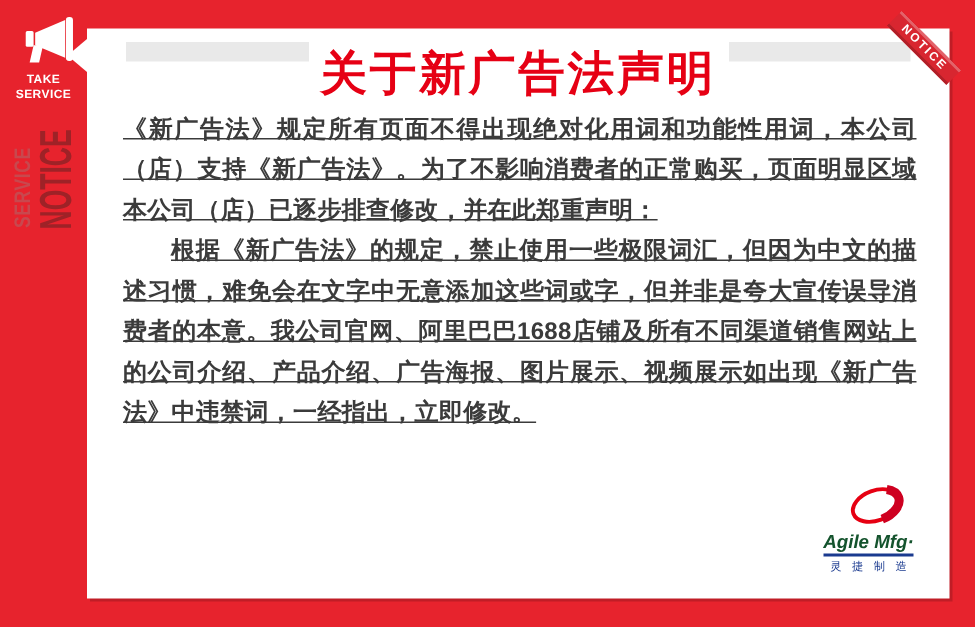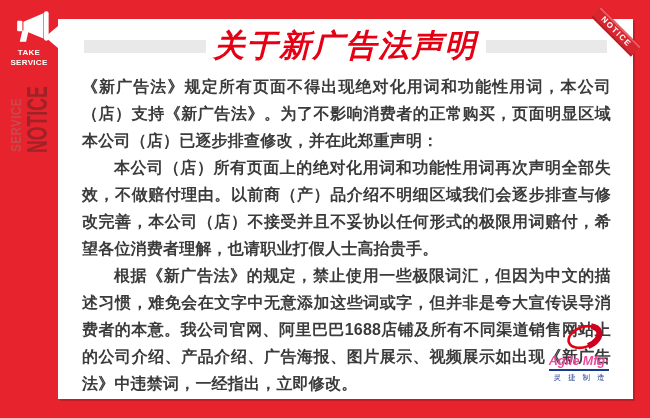--- a/index.html
+++ b/index.html
@@ -41,33 +41,33 @@
     box-shadow:2px 2px 0 rgba(160,26,32,.55);
   }
   .notch{
     position:absolute;left:-13px;top:7px;width:0;height:0;
     border-top:11px solid transparent;
     border-bottom:11px solid transparent;
     border-right:13px solid #FFFFFF;
   }
   .title-row{
     position:absolute;left:0;top:9px;width:100%;height:36px;
-    display:flex;align-items:center;gap:8px;
-    padding:0 26px;box-sizing:border-box;font-style:italic;
+    display:flex;align-items:flex-start;gap:8px;
+    padding:0 26px;box-sizing:border-box;
   }
   .bar{flex:1;height:13px;background:#E9E9E9;}
   .title{
     margin:0;white-space:nowrap;
     font-size:31px;font-weight:900;letter-spacing:2px;
     color:#E60014;
   }
   .content{
     position:absolute;left:24px;right:22px;top:54px;
     font-size:16px;line-height:27px;font-weight:700;
-    color:#3B3B3B;text-align:justify;letter-spacing:.2px;
+    color:#3B3B3B;text-align:justify;letter-spacing:.2px;text-decoration:underline;
   }
   .content p{margin:0;}
   .content p.indent{text-indent:2em;}
   
   .ribbon{
     position:absolute;left:530px;top:6px;width:56px;height:14px;
     background:#D82630;
     transform:rotate(45deg);
     display:flex;align-items:center;justify-content:center;
     box-shadow:inset 0 2px 0 rgba(255,255,255,.28), inset 0 -2px 0 rgba(0,0,0,.18);
@@ -76,21 +76,21 @@
     color:#FFFFFF;font-size:8px;font-weight:800;letter-spacing:1.5px;line-height:1;
   }
   
   .logo{
     position:absolute;right:16px;top:303px;width:76px;
     display:flex;flex-direction:column;align-items:center;
   }
   .swoosh{width:58px;height:32px;margin-left:10px;}
   .brand{
     font-size:12.5px;font-weight:800;font-style:italic;
-    color:#ec4899;
+    color:#14532d;
     border-bottom:2px solid #1A3A8F;
     padding-bottom:1px;white-space:nowrap;
   }
   .brand-cn{
     margin-top:2px;font-size:7.5px;font-weight:400;
     color:#1A3A8F;letter-spacing:7px;padding-left:7px;white-space:nowrap;
   }
 </style>
 </head>
 <body>
@@ -116,21 +116,20 @@
     <div class="notch"></div>
 
     <div class="title-row">
       <span class="bar"></span>
       <h1 class="title">关于新广告法声明</h1>
       <span class="bar"></span>
     </div>
 
     <div class="content">
       <p>《新广告法》规定所有页面不得出现绝对化用词和功能性用词，本公司（店）支持《新广告法》。为了不影响消费者的正常购买，页面明显区域本公司（店）已逐步排查修改，并在此郑重声明：</p>
-      <p class="indent">本公司（店）所有页面上的绝对化用词和功能性用词再次声明全部失效，不做赔付理由。以前商（产）品介绍不明细区域我们会逐步排查与修改完善，本公司（店）不接受并且不妥协以任何形式的极限用词赔付，希望各位消费者理解，也请职业打假人士高抬贵手。</p>
       <p class="indent">根据《新广告法》的规定，禁止使用一些极限词汇，但因为中文的描述习惯，难免会在文字中无意添加这些词或字，但并非是夸大宣传误导消费者的本意。我公司官网、阿里巴巴1688店铺及所有不同渠道销售网站上的公司介绍、产品介绍、广告海报、图片展示、视频展示如出现《新广告法》中违禁词，一经指出，立即修改。</p>
     </div>
 
     <div class="ribbon">
       <span>NOTICE</span>
     </div>
 
     <div class="logo">
       <svg class="swoosh" viewBox="0 0 58 32">
         <g transform="rotate(-20 29 15)">

